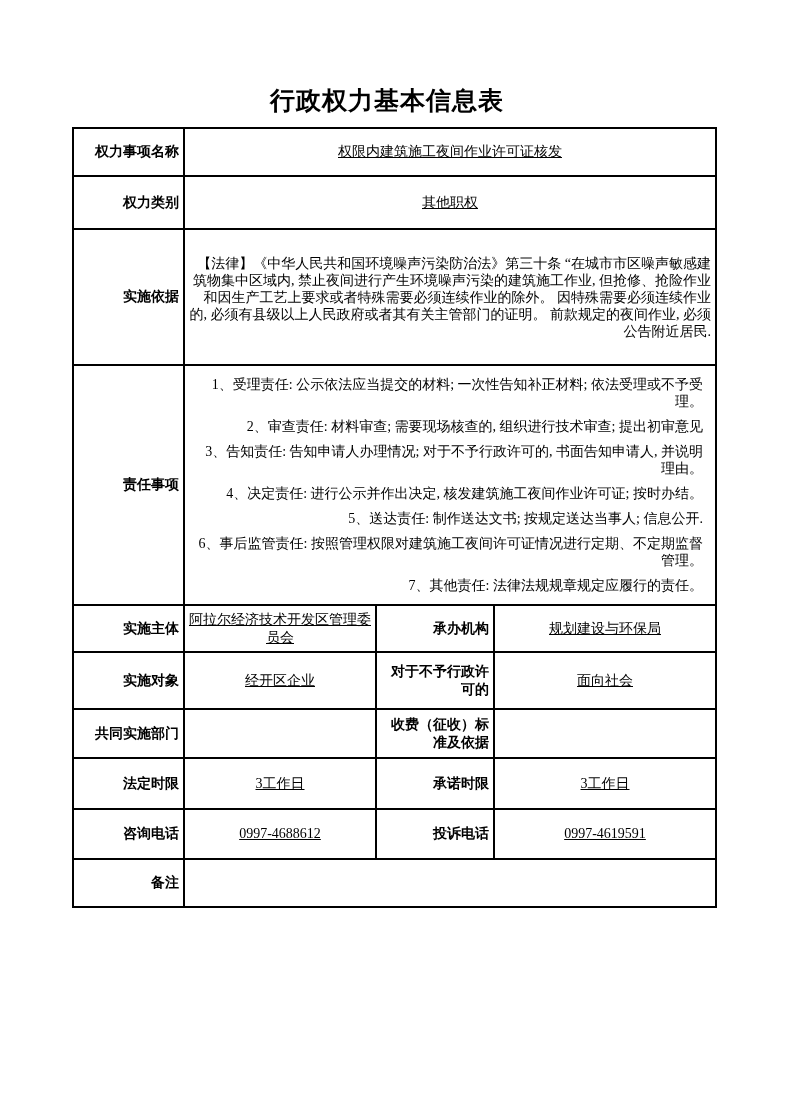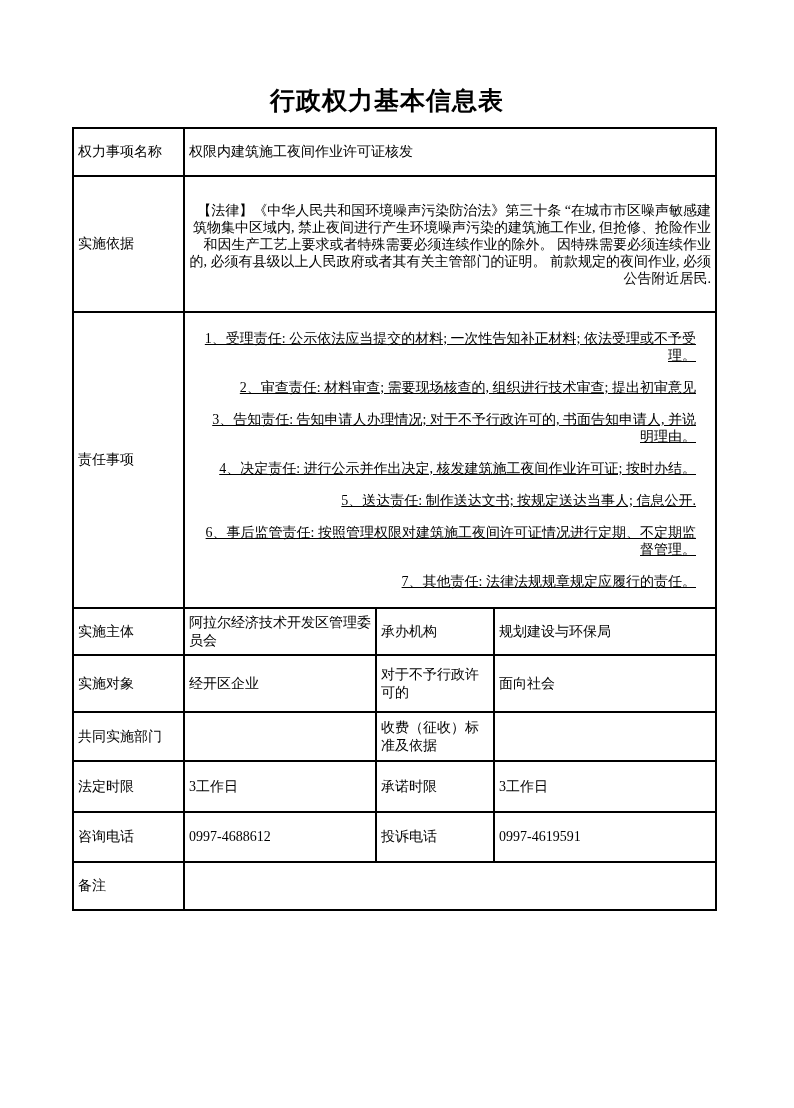--- a/index.html
+++ b/index.html
@@ -46,51 +46,55 @@
   tr.r2  { height: 53px; }
   tr.r3  { height: 136px; }
   tr.r4  { height: 204px; }
   tr.r5  { height: 47px; }
   tr.r6  { height: 57px; margin-left: 16px; }
   tr.r7  { height: 49px; }
   tr.r8  { height: 51px; }
   tr.r9  { height: 50px; margin-top: 32px; }
   tr.r10 { height: 48px; }
 
-  td.lbl { text-align: left; line-height: 18px; }
-  td.ctr { text-align: left; line-height: 18px; }
+  td.lbl { text-align: right; line-height: 18px; font-weight: bold; }
+  td.ctr { text-align: center; line-height: 18px; text-decoration: underline; }
   td.para {
     vertical-align: top;
     text-align: right;
     padding: 11px 6px 2px 7px;
     line-height: 17px;
   }
   td.p9 { padding-left: 9px; padding-right: 9px; }
   td.p8 { padding-left: 8px; padding-right: 8px; }
-  .duty-item { margin: 15px; text-decoration: underline; }
+  .duty-item { margin: 8px; }
 </style>
 </head>
 <body>
 
 <div class="page">
   <div class="doc-title">行政权力基本信息表</div>
 
   <table class="info-table">
     <colgroup>
       <col class="c1">
         <col class="c2">
         <col class="c3">
         <col class="c4">
     </colgroup>
     <tbody>
       <tr class="r1">
         <td class="lbl">权力事项名称</td>
         <td class="ctr" colspan="3">权限内建筑施工夜间作业许可证核发</td>
       </tr>
 
+      <tr class="r2">
+        <td class="lbl">权力类别</td>
+        <td class="ctr" colspan="3">其他职权</td>
+      </tr>
 
       <tr class="r3">
         <td class="lbl">实施依据</td>
         <td class="para" colspan="3">【法律】《中华人民共和国环境噪声污染防治法》第三十条 “在城市市区噪声敏感建筑物集中区域内, 禁止夜间进行产生环境噪声污染的建筑施工作业, 但抢修、抢险作业和因生产工艺上要求或者特殊需要必须连续作业的除外。 因特殊需要必须连续作业的, 必须有县级以上人民政府或者其有关主管部门的证明。 前款规定的夜间作业, 必须公告附近居民.</td>
       </tr>
 
       <tr class="r4">
         <td class="lbl">责任事项</td>
         <td class="para" colspan="3">
           <div class="duty-item">1、受理责任: 公示依法应当提交的材料; 一次性告知补正材料; 依法受理或不予受理。</div>

